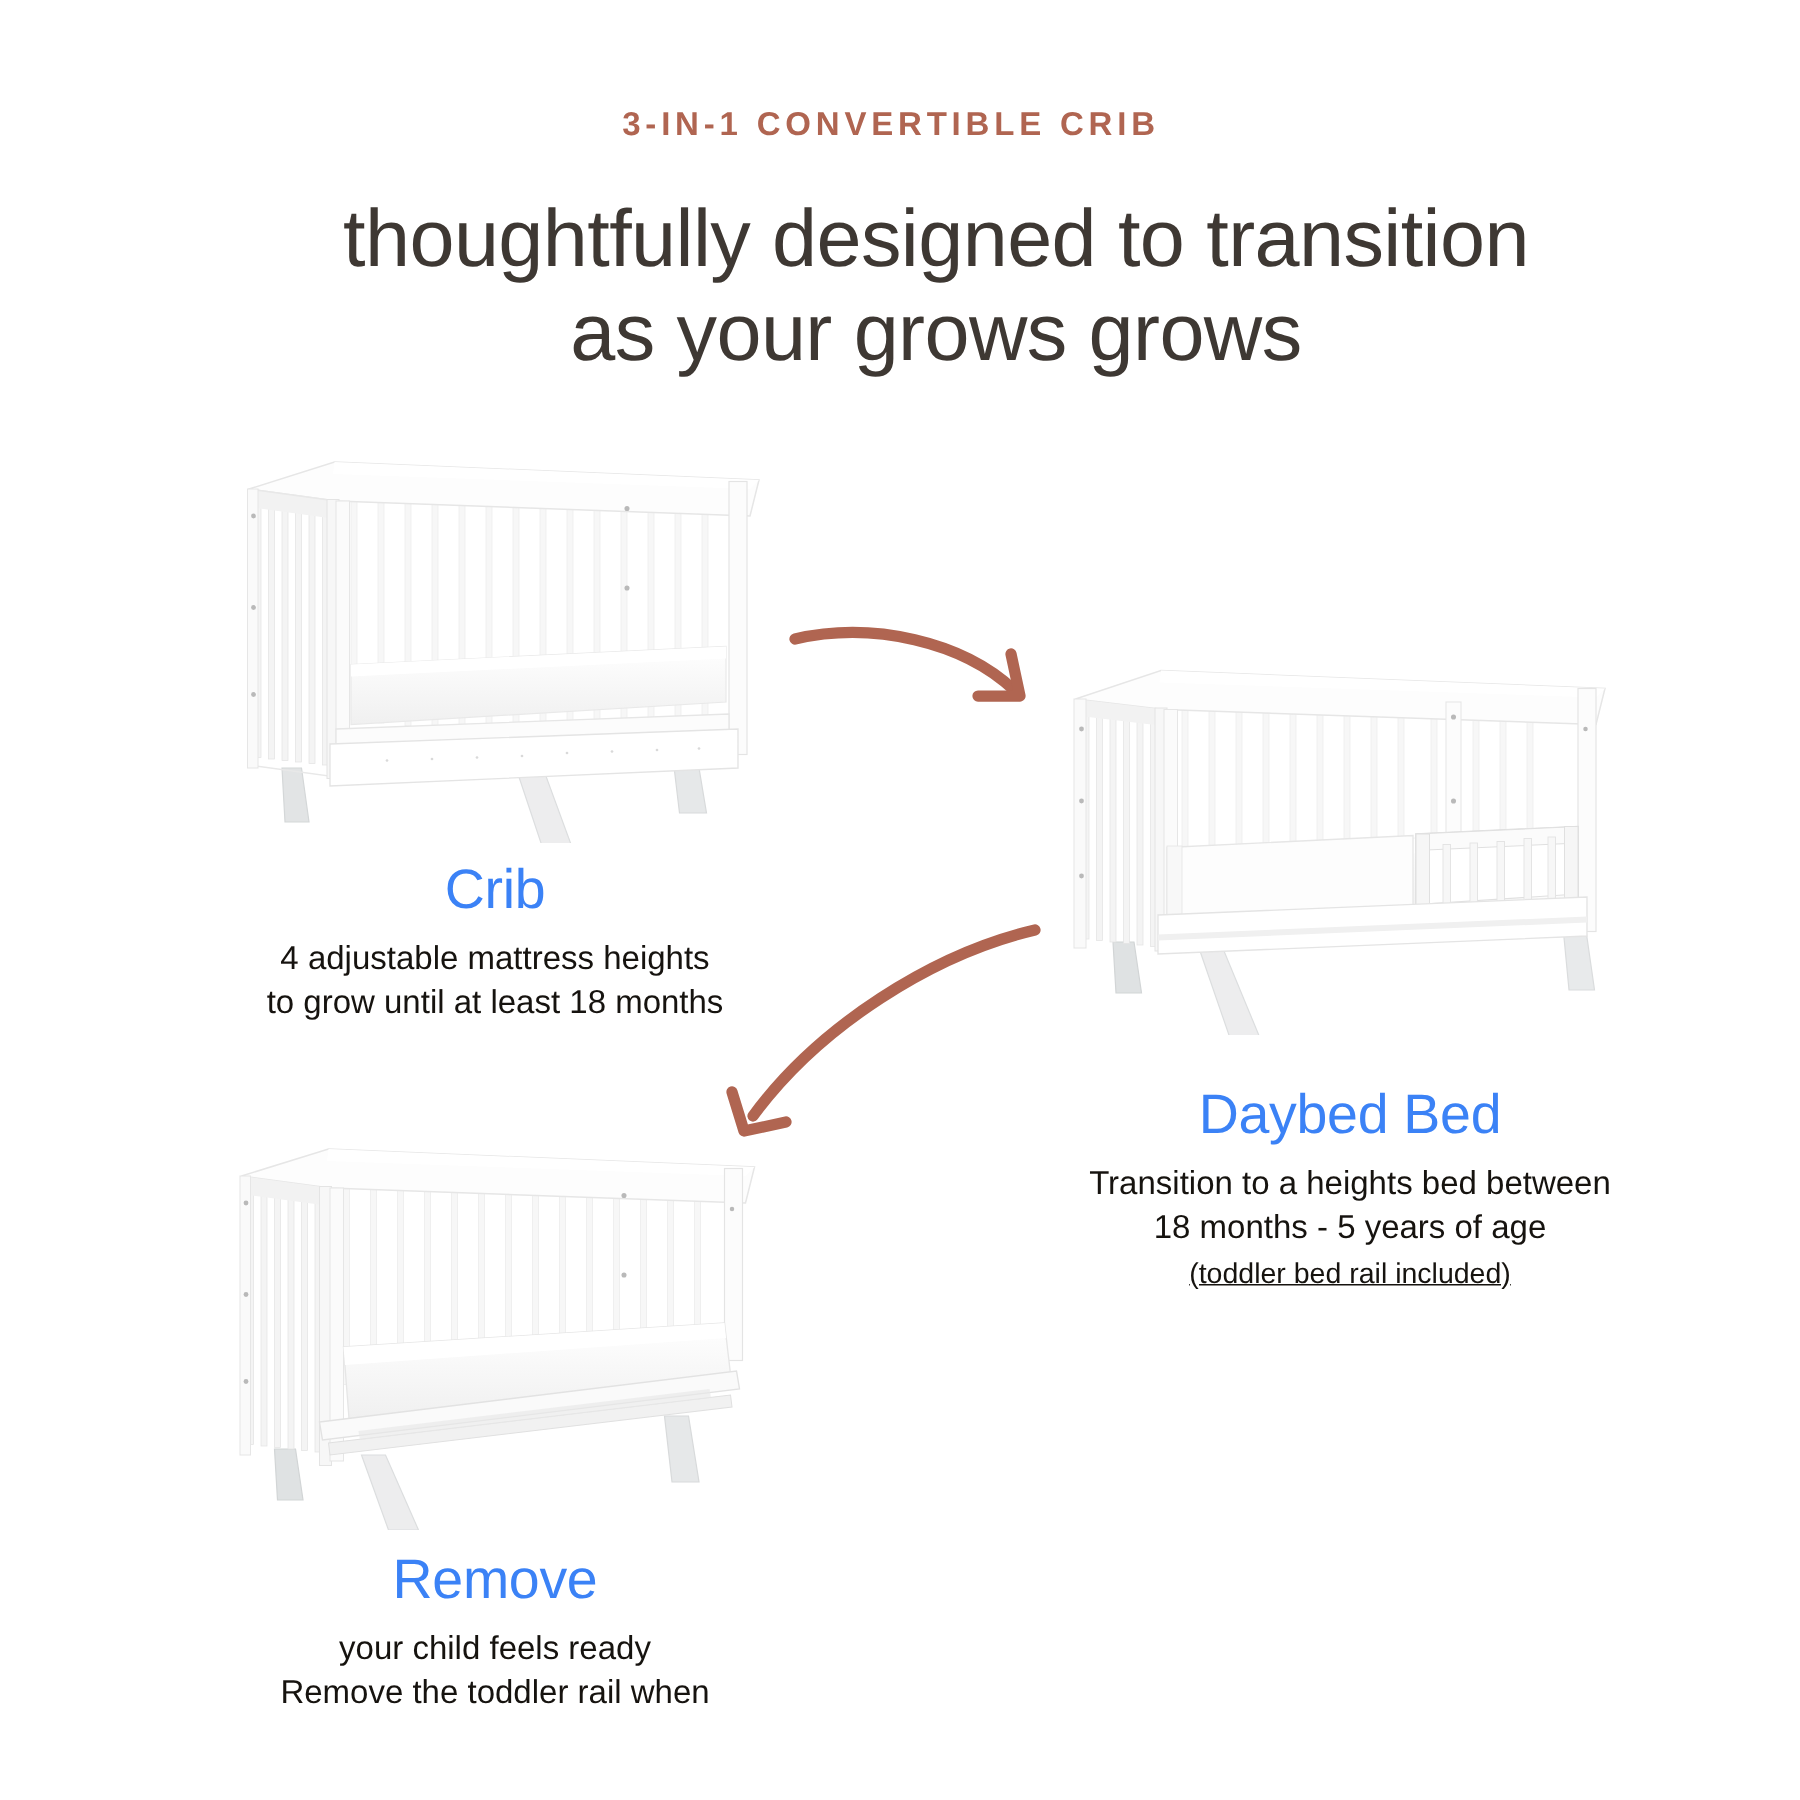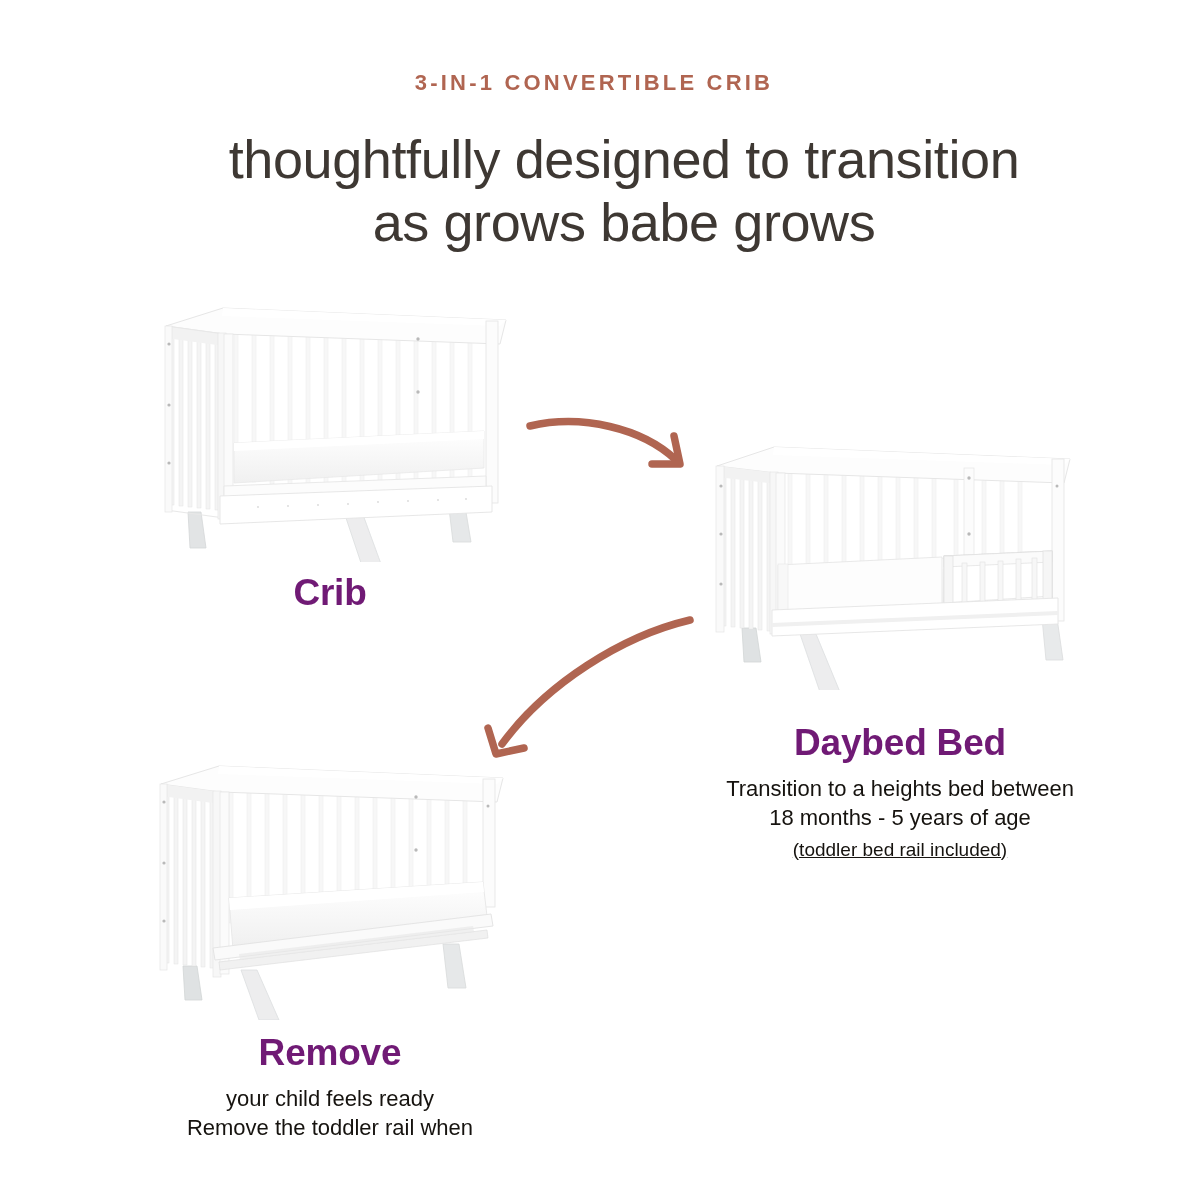--- a/index.html
+++ b/index.html
@@ -53,22 +53,22 @@
     width: 100%;
     height: 100%;
   }
   .art svg { display: block; width: 100%; height: 100%; }
 
   
   .caption { position: absolute; width: 480px; text-align: center; }
   .cap-title {
     font-family: "Liberation Sans", sans-serif;
     font-size: 37px;
-    font-weight: 700;
-    color: #701a75;
+    font-weight: 400;
+    color: #3b82f6;
     line-height: 1.15;
     letter-spacing: -0.2px;
   }
   .cap-body {
     margin-top: 9px;
     font-family: "Liberation Sans", sans-serif;
     font-size: 22px;
     font-weight: 400;
     color: #16130f;
     line-height: 1.32;
@@ -100,21 +100,21 @@
   #arrow-2 { left: 462px; top: 588px; width: 236px; height: 182px; }
   .arrow svg { display: block; width: 100%; height: 100%; }
 </style>
 </head>
 <body>
 
 <div class="eyebrow">3-IN-1 CONVERTIBLE CRIB</div>
 
 <div class="headline">
   <span class="ln">thoughtfully designed to transition</span>
-  <span class="ln">as grows babe grows</span>
+  <span class="ln">as your grows grows</span>
 </div>
 
 <div class="panel" id="panel-crib">
   <div class="art">
     <svg viewBox="0 0 378 262" xmlns="http://www.w3.org/2000/svg">
       <defs>
         <linearGradient id="cribMatt" x1="0" y1="0" x2="0" y2="1">
           <stop offset="0" stop-color="#ffffff"></stop>
           <stop offset="1" stop-color="#f0f0f0"></stop>
         </linearGradient>
@@ -185,20 +185,24 @@
         <circle cx="21" cy="163" r="1.6"></circle>
         <circle cx="270" cy="39" r="1.7"></circle>
         <circle cx="270" cy="92" r="1.7"></circle>
       </g>
     </svg>
   </div>
 </div>
 
 <div class="caption" id="caption-crib">
   <div class="cap-title">Crib</div>
+  <div class="cap-body">
+    <span class="ln">4 adjustable mattress heights</span>
+    <span class="ln">to grow until at least 18 months</span>
+  </div>
 </div>
 
 <div class="arrow" id="arrow-1">
   <svg viewBox="0 0 190 90" xmlns="http://www.w3.org/2000/svg">
     <path d="M6,24 C58,12 118,26 152,58" fill="none" stroke="#b06551" stroke-width="7.5" stroke-linecap="round"></path>
     <path d="M150,34 L156,62 L128,62" fill="none" stroke="#b06551" stroke-width="7.5" stroke-linecap="round" stroke-linejoin="round"></path>
   </svg>
 </div>
 
 <div class="panel" id="panel-toddler">

